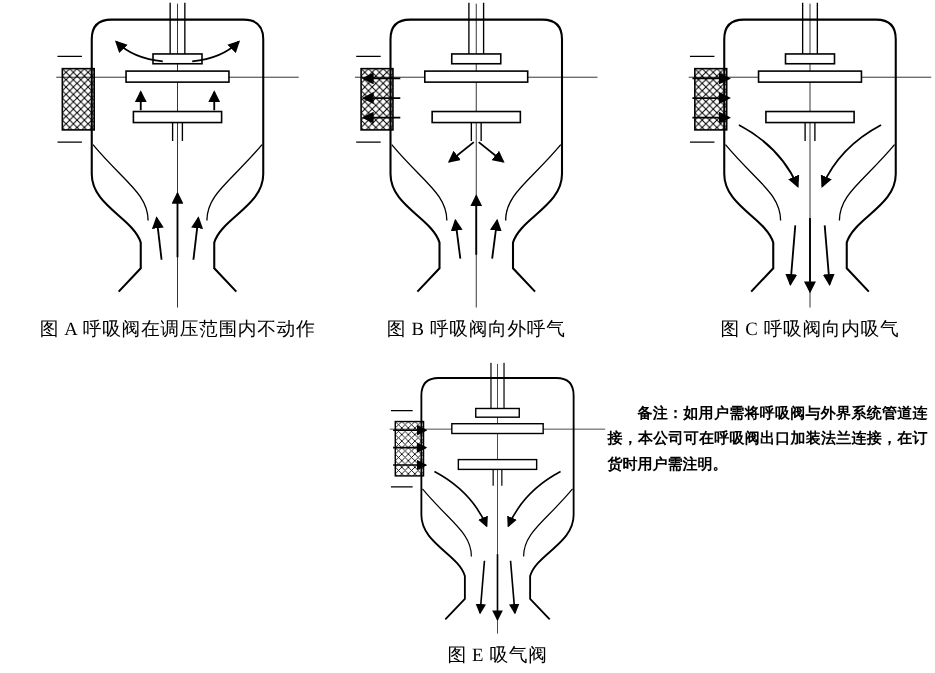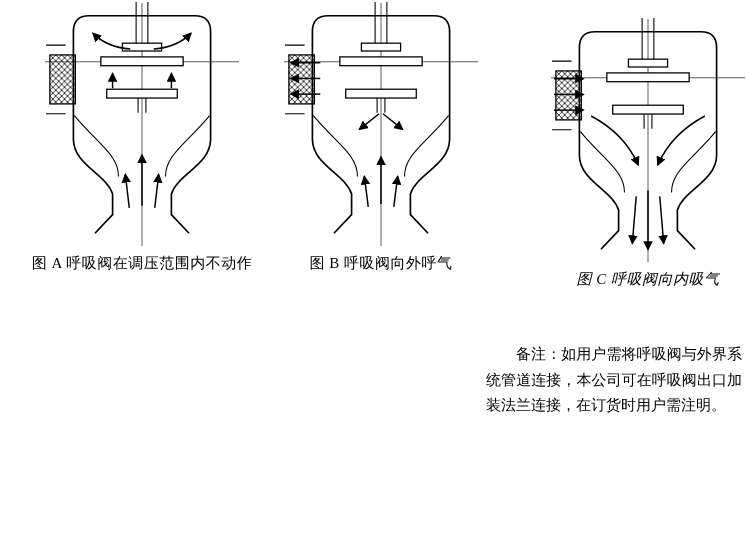--- a/index.html
+++ b/index.html
@@ -3,25 +3,25 @@
 <meta charset="utf-8">
 <style>
   html,body{margin:0;padding:0;background:#ffffff;}
   #page{position:relative;width:748px;height:538px;background:#ffffff;overflow:hidden;
         font-family:"Liberation Serif","DejaVu Serif",serif;color:#000;}
   figure{margin:0;}
   .fig{position:absolute;display:flex;flex-direction:column;align-items:center;}
   .fig figcaption{margin-top:7px;font-size:15px;letter-spacing:0.5px;white-space:nowrap;}
   #figA{left:14px;top:2px;width:256px;}
   #figB{left:288px;top:2px;width:186px;}
-  #figC{left:550px;top:18px;width:196px;font-style:italic;}
+  #figC{left:550px;top:2px;width:196px;}
   #figD{left:18px;top:294px;width:220px;}
   #figE{left:298px;top:290px;width:200px;}
-  #note{position:absolute;left:486px;top:342px;width:256px;font-size:15px;
-        line-height:1.7;text-indent:2em;text-align:justify;margin:0;}
+  #note{position:absolute;left:486px;top:320px;width:256px;font-size:12px;
+        line-height:1.7;text-indent:2em;text-align:justify;margin:0;font-weight:bold;}
   .outline{fill:none;stroke:#000;stroke-width:1.7;}
   .thin{fill:none;stroke:#000;stroke-width:1.1;}
   .center{stroke:#000;stroke-width:0.65;}
   .part{fill:#fff;stroke:#000;stroke-width:1.3;}
   .hatchbox{fill:url(#hatch);stroke:#000;stroke-width:1.3;}
   .ar{fill:none;stroke:#000;stroke-width:1.5;marker-end:url(#arr);}
 </style>
 </head>
 <body>
 
@@ -105,16 +105,23 @@
 
   <figure class="fig" id="figC">
     <svg viewBox="0 0 200 250" width="196" height="245">
       <use href="#valve-body"></use>
         <use href="#arrows-inhale"></use>
     </svg>
     <figcaption>图 C 呼吸阀向内吸气</figcaption>
   </figure>
 
 
+  <figure class="fig" id="figE">
+    <svg viewBox="0 0 200 250" width="174" height="218">
+      <use href="#valve-body"></use>
+        <use href="#arrows-inhale"></use>
+    </svg>
+    <figcaption>图 E 吸气阀</figcaption>
+  </figure>
 
   <p id="note">备注：如用户需将呼吸阀与外界系统管道连接，本公司可在呼吸阀出口加装法兰连接，在订货时用户需注明。</p>
 
 </div>
 
 </body></html>

